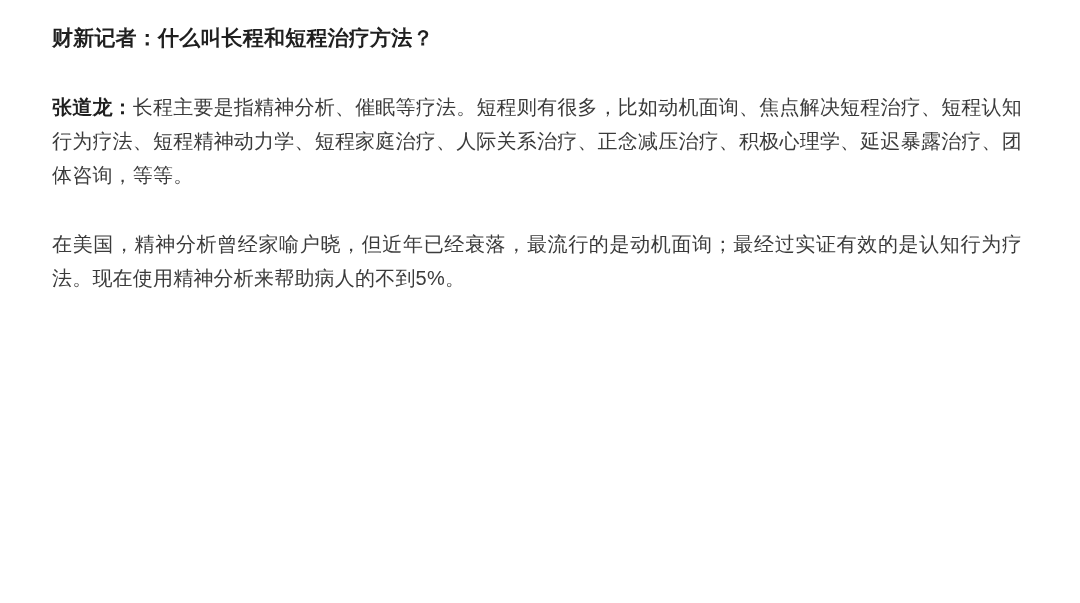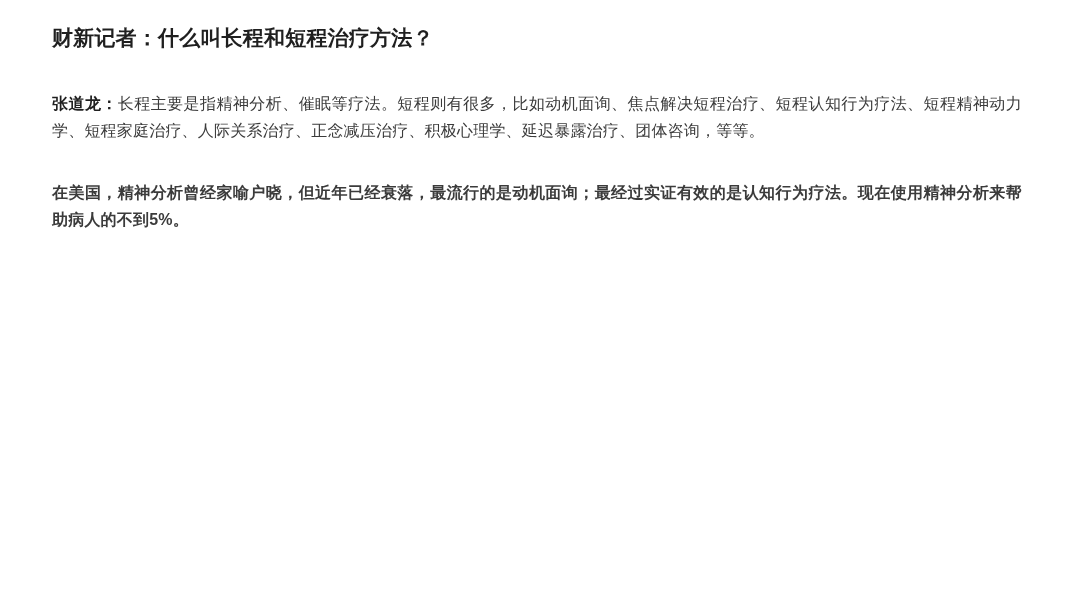--- a/index.html
+++ b/index.html
@@ -20,29 +20,28 @@
     height: 603px;
     box-sizing: border-box;
     padding: 22px 56px 0 52px;
     background: #ffffff;
   }
   .article {
     width: 970px;
   }
   p {
     margin: 0 0 34px 0;
-    font-size: 16px;
+    font-size: 20px;
     line-height: 1.72;
     color: #3b3b3b;
     letter-spacing: 0.2px;
     text-align: justify;
   }
   p:last-child {
     margin-bottom: 0;
-    font-weight: bold;
   }
   .qa-heading {
     font-weight: bold;
     font-size: 21px;
     color: #1f1f1f;
     margin-bottom: 36px;
     line-height: 1.5;
   }
   .speaker {
     font-weight: bold;

